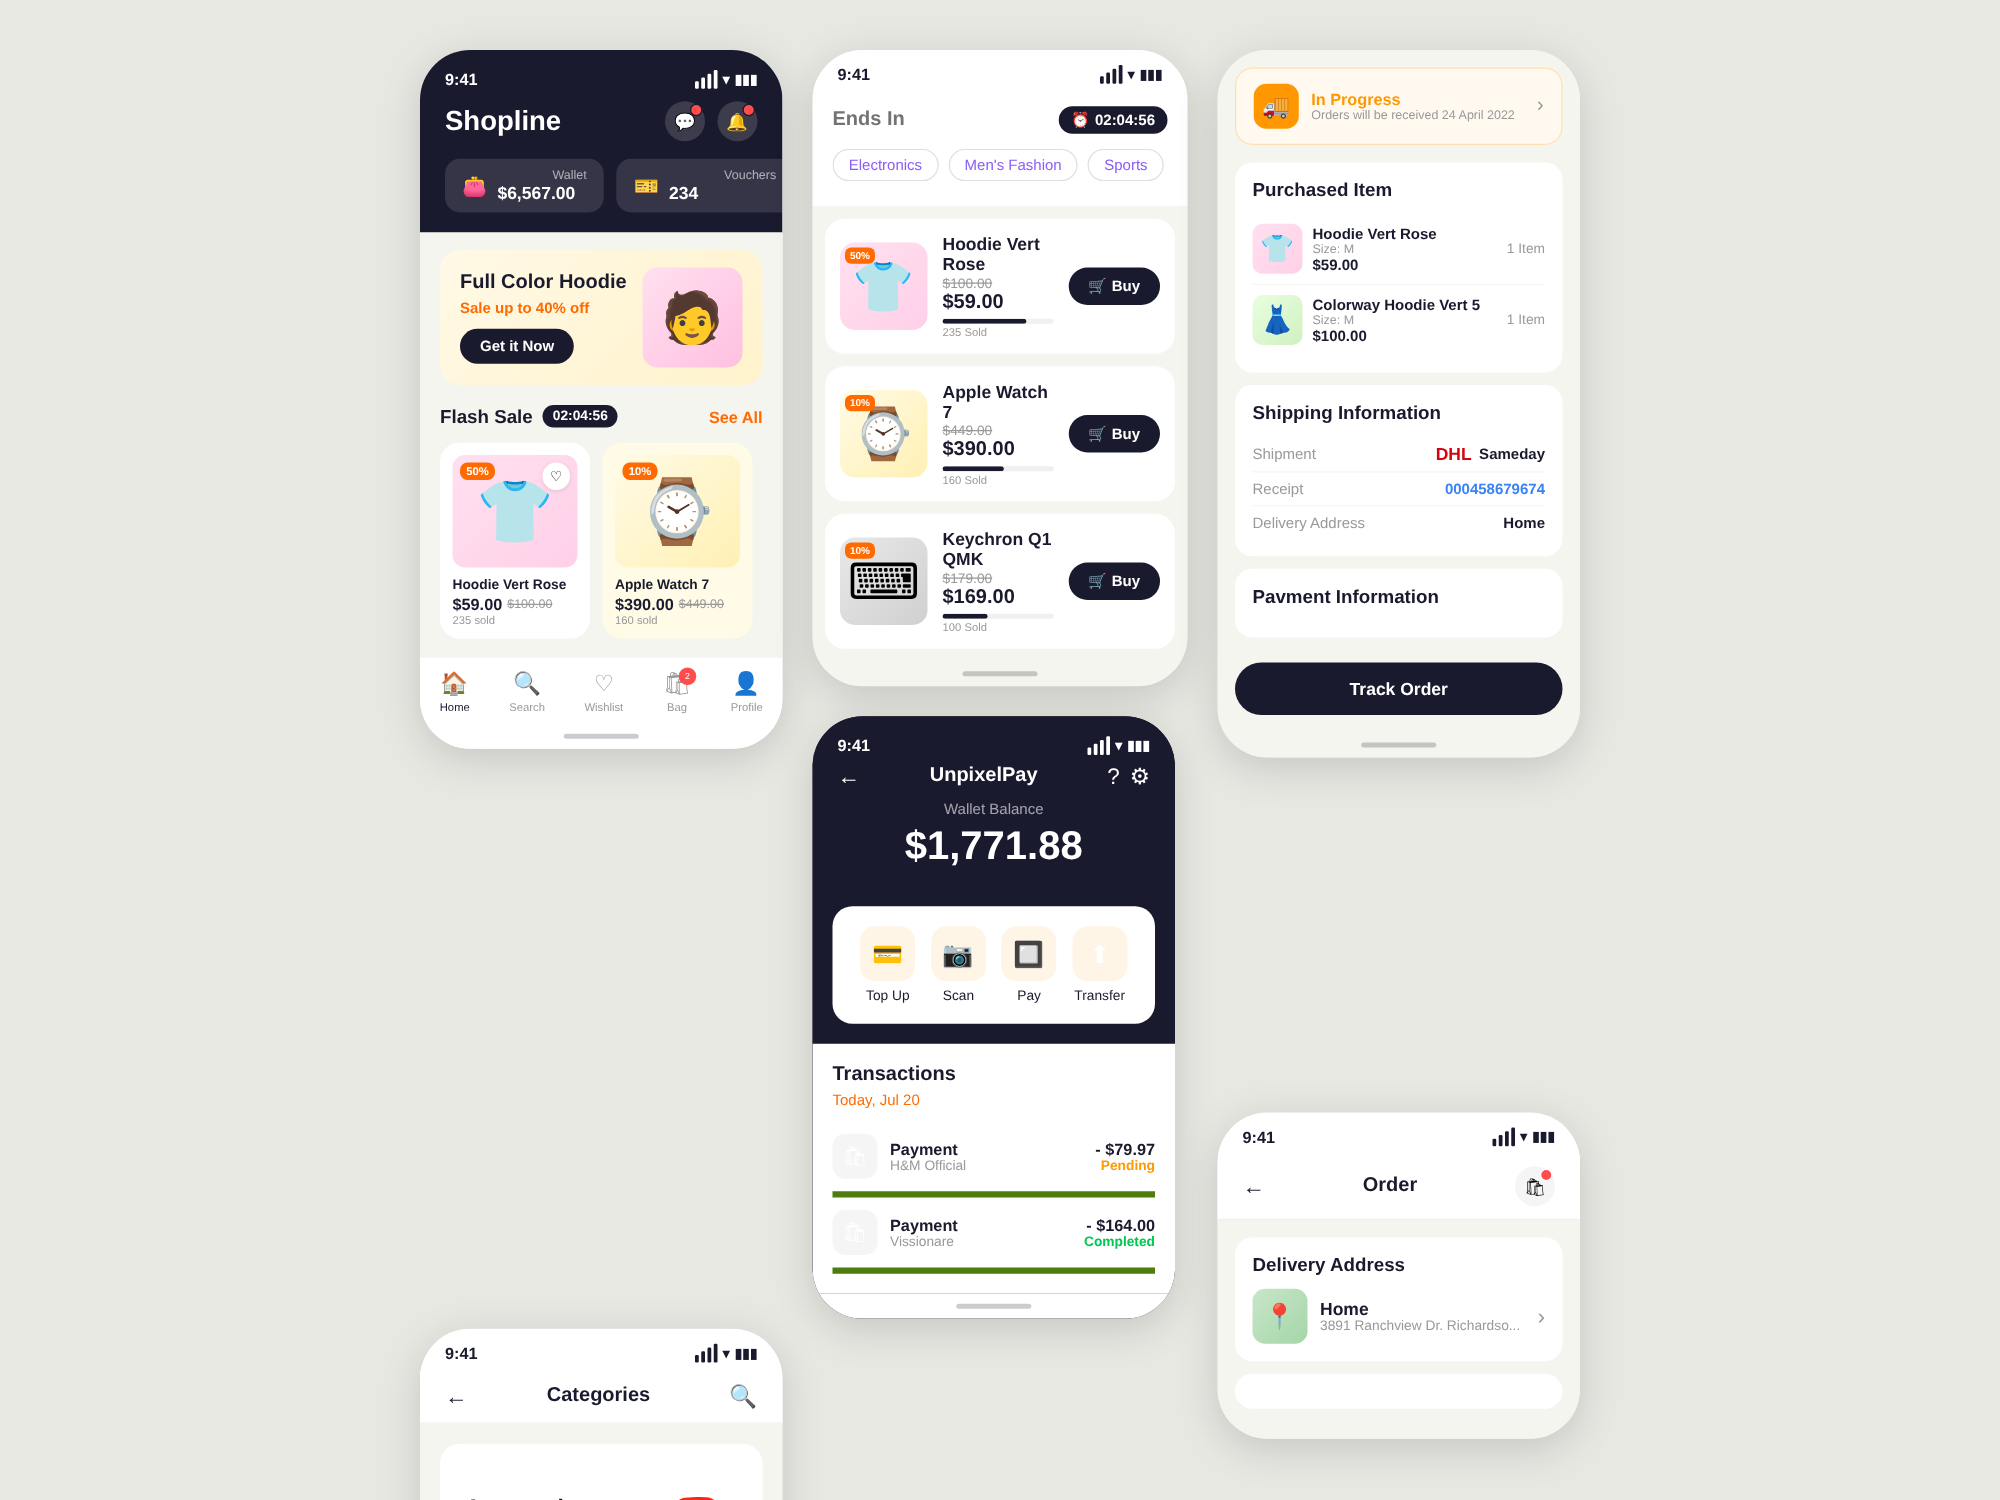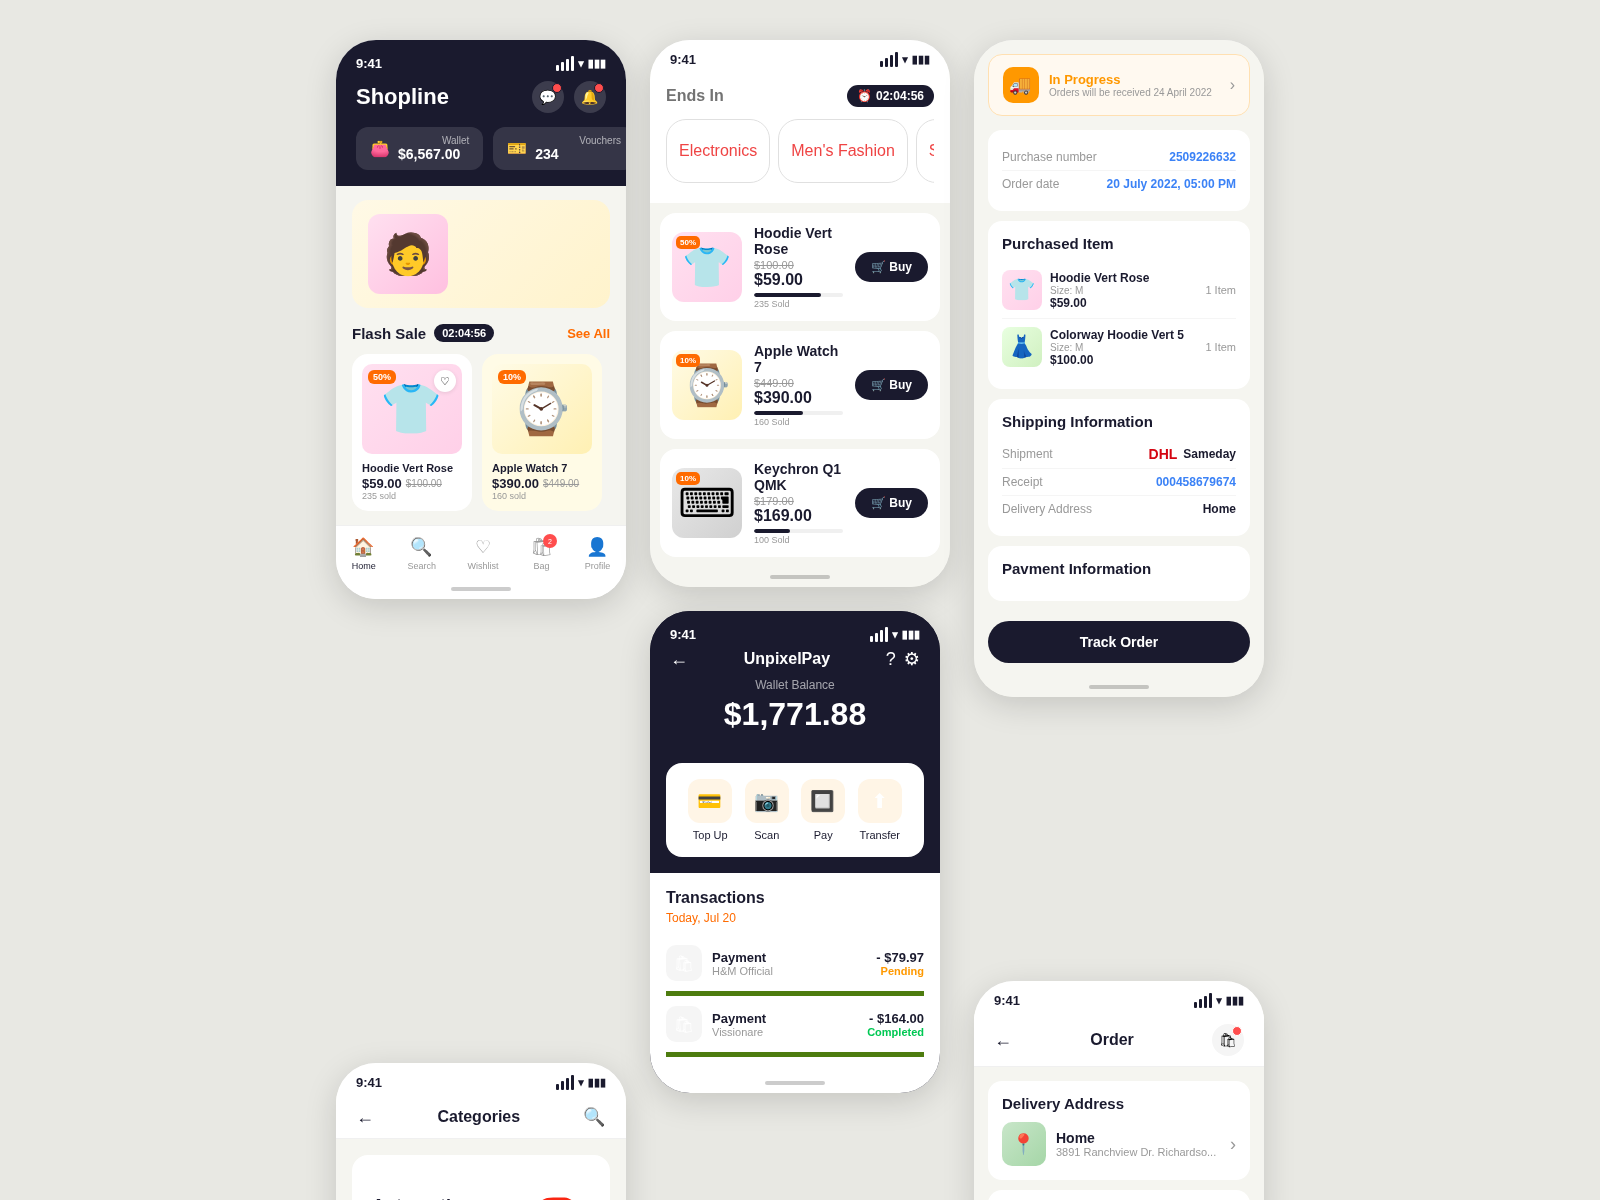--- a/index.html
+++ b/index.html
@@ -249,23 +249,23 @@
 
     .category-row {
       display: flex;
       gap: 8px;
       overflow: hidden;
       margin-bottom: 10px;
     }
     .cat-pill {
       border: 1px solid #e0e0e0;
       border-radius: 20px;
-      padding: 22px 12px;
-      font-size: 16px;
-      color: #ef4444;
+      padding: 5px 12px;
+      font-size: 12px;
+      color: #8b5cf6;
       cursor: pointer;
       white-space: nowrap;
       flex-shrink: 0;
     }
 
     .product-list { background: #f5f5f0; padding: 10px; display: flex; flex-direction: column; gap: 10px; }
     .product-list-card {
       background: #fff;
       border-radius: 16px;
       padding: 12px;
@@ -633,20 +633,25 @@
             <div class="wlabel">Vouchers</div>
             <div class="wvalue">234</div>
           </div>
         </div>
       </div>
     </div>
 
     <div class="shopline-body">
 
       <div class="promo-banner">
+        <div class="promo-text">
+          <h3>Full Color Hoodie</h3>
+          <div class="sale">Sale up to 40% off</div>
+          <button class="btn-dark">Get it Now</button>
+        </div>
         <div class="promo-image">🧑</div>
       </div>
 
       <div class="flash-sale-header">
         <div style="display:flex;align-items:center;">
           <span class="flash-label">Flash Sale</span>
           <span class="timer-badge">02:04:56</span>
         </div>
         <span class="see-all">See All</span>
       </div>
@@ -938,30 +943,20 @@
           <div class="ip-icon">🚚</div>
           <div>
             <div class="ip-title">In Progress</div>
             <div class="ip-sub">Orders will be received 24 April 2022</div>
           </div>
         </div>
         <span style="color:#999;">›</span>
       </div>
 
       
-      <div class="info-section">
-        <div class="info-row">
-          <span class="info-label">Purchase number</span>
-          <span class="info-value blue">2509226632</span>
-        </div>
-        <div class="info-row">
-          <span class="info-label">Order date</span>
-          <span class="info-value blue">20 July 2022, 05:00 PM</span>
-        </div>
-      </div>
 
       
       <div class="info-section">
         <div class="section-title">Purchased Item</div>
         <div class="purchased-item">
           <div class="pi-left">
             <div class="pi-img">👕</div>
             <div>
               <div class="pi-name">Hoodie Vert Rose</div>
               <div class="pi-size">Size: M</div>

